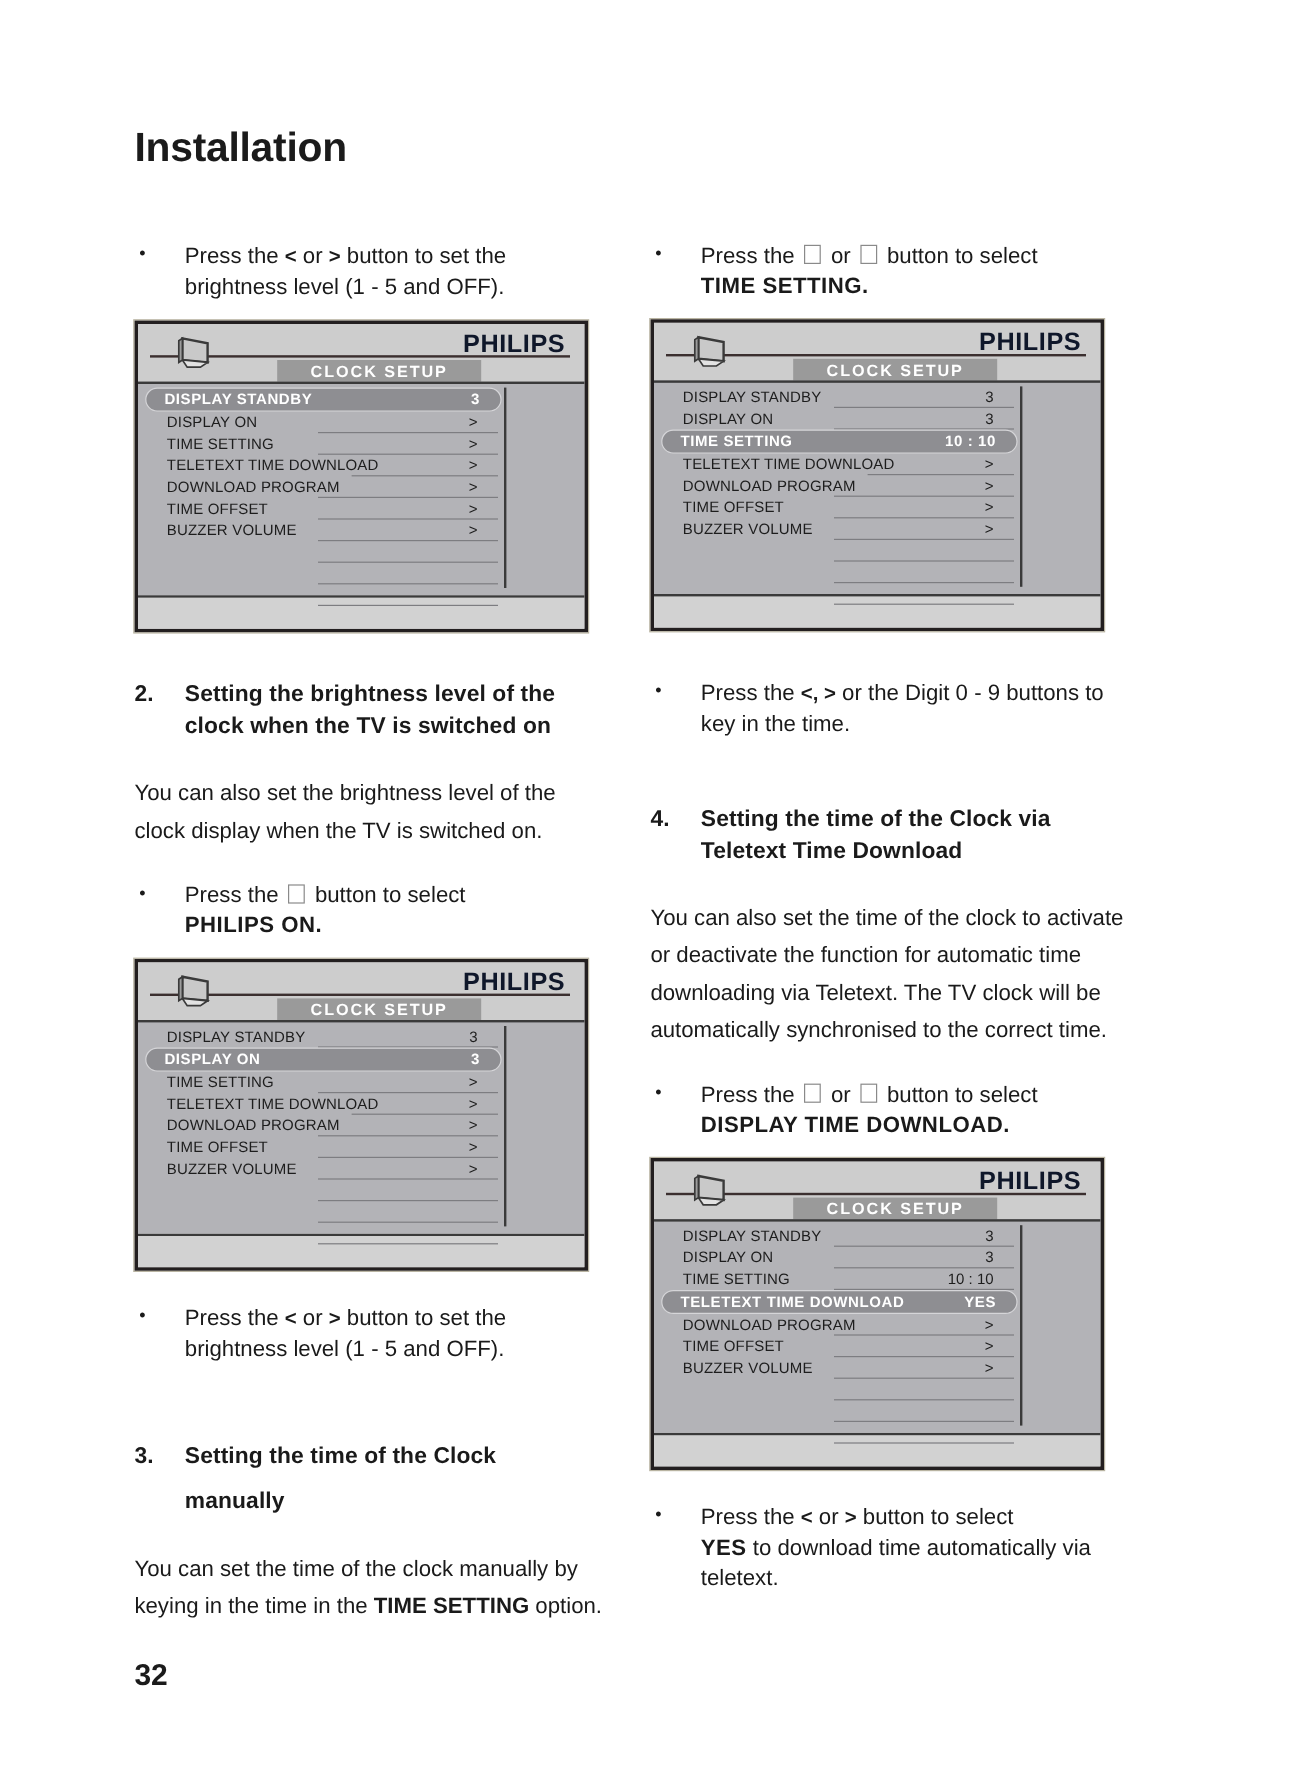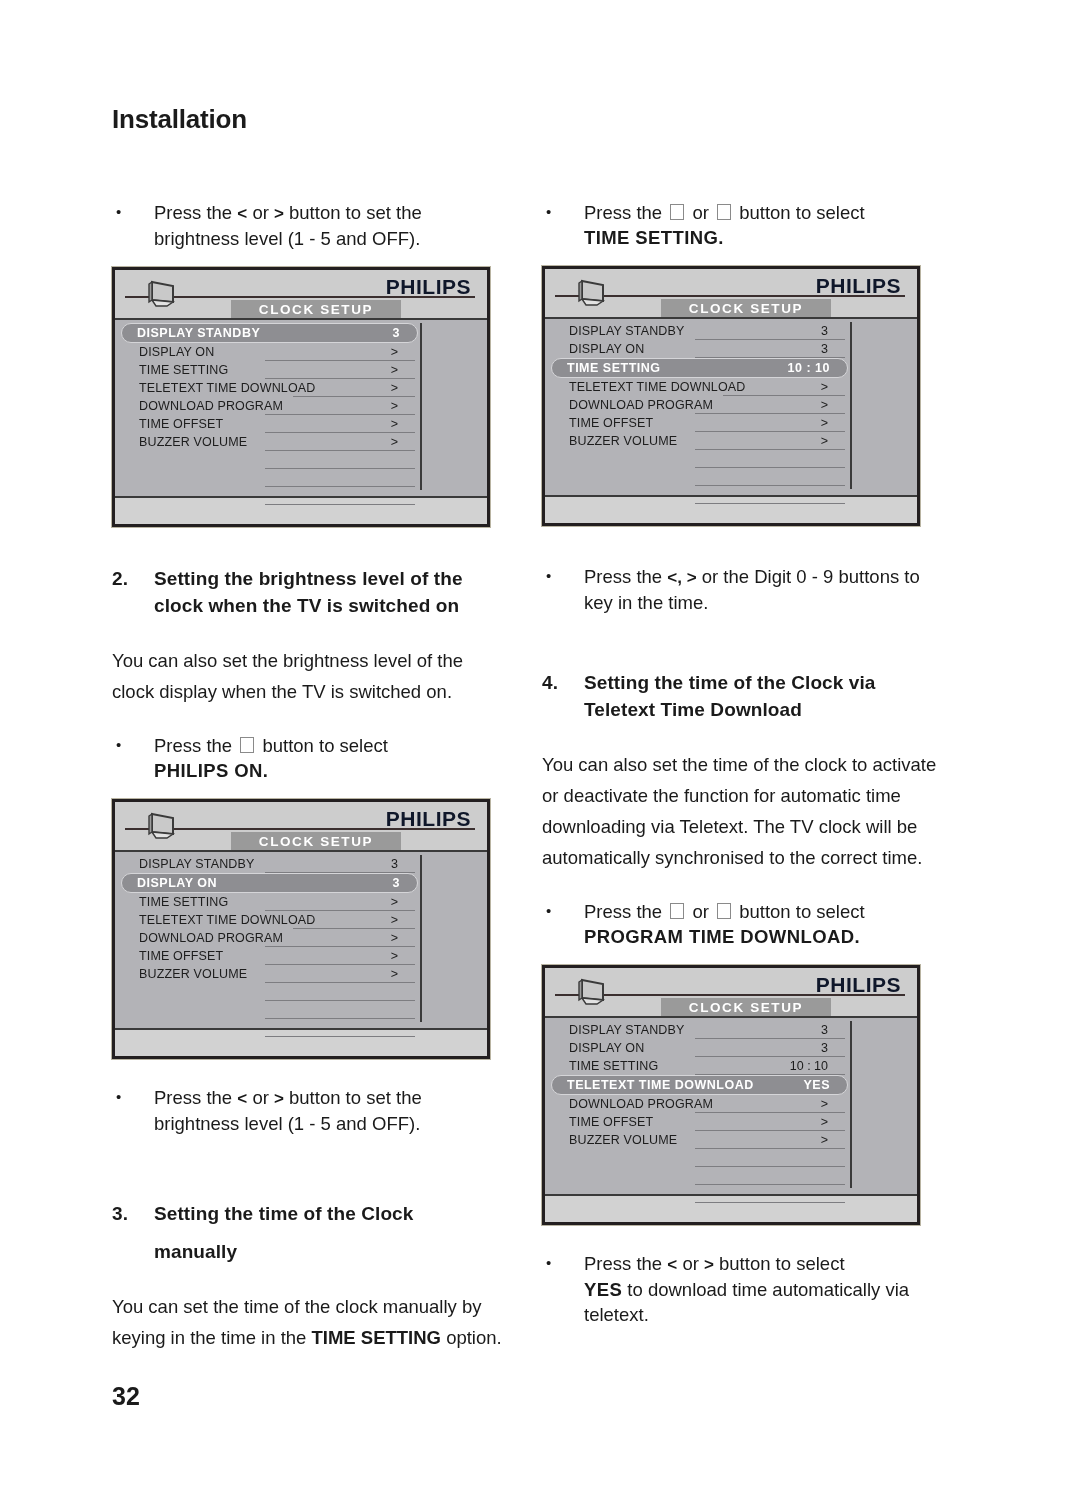--- a/index.html
+++ b/index.html
@@ -19,21 +19,21 @@
   .page {
     position: absolute;
     inset: 0;
   }
 
   
   .page-title {
     position: absolute;
     left: 112px;
     top: 104px;
-    font-size: 26px;
+    font-size: 34px;
     font-weight: bold;
     letter-spacing: -0.2px;
     color: #1b1b1b;
   }
 
   
   .col-left {
     position: absolute;
     left: 112px;
     top: 200px;
@@ -554,21 +554,21 @@
     <div class="para">You can also set the time of the clock to activate or deactivate the function for automatic time downloading via Teletext. The TV clock will be automatically synchronised to the correct time.</div>
 
     <div class="gap-md"></div>
 
     <div class="bullet">
       <span>Press the</span>
       <span class="glyphbox"></span>
       <span>or</span>
       <span class="glyphbox"></span>
       <span>button to select</span><br>
-      <span class="bold">PROGRAM TIME DOWNLOAD.</span>
+      <span class="bold">DISPLAY TIME DOWNLOAD.</span>
     </div>
 
     <div class="gap-sm"></div>
 
     <div class="osd">
       <div class="osd-top">
         <div class="osd-rule"></div>
         <svg class="tv-icon" viewBox="0 0 34 34">
           <polygon points="9,5 30,9 30,25 9,23" fill="#c9c9c9" stroke="#3a3a3a" stroke-width="2"></polygon>
           <polygon points="9,23 30,25 24,29 13,29" fill="#e2e2e2" stroke="#3a3a3a" stroke-width="1.4"></polygon>

